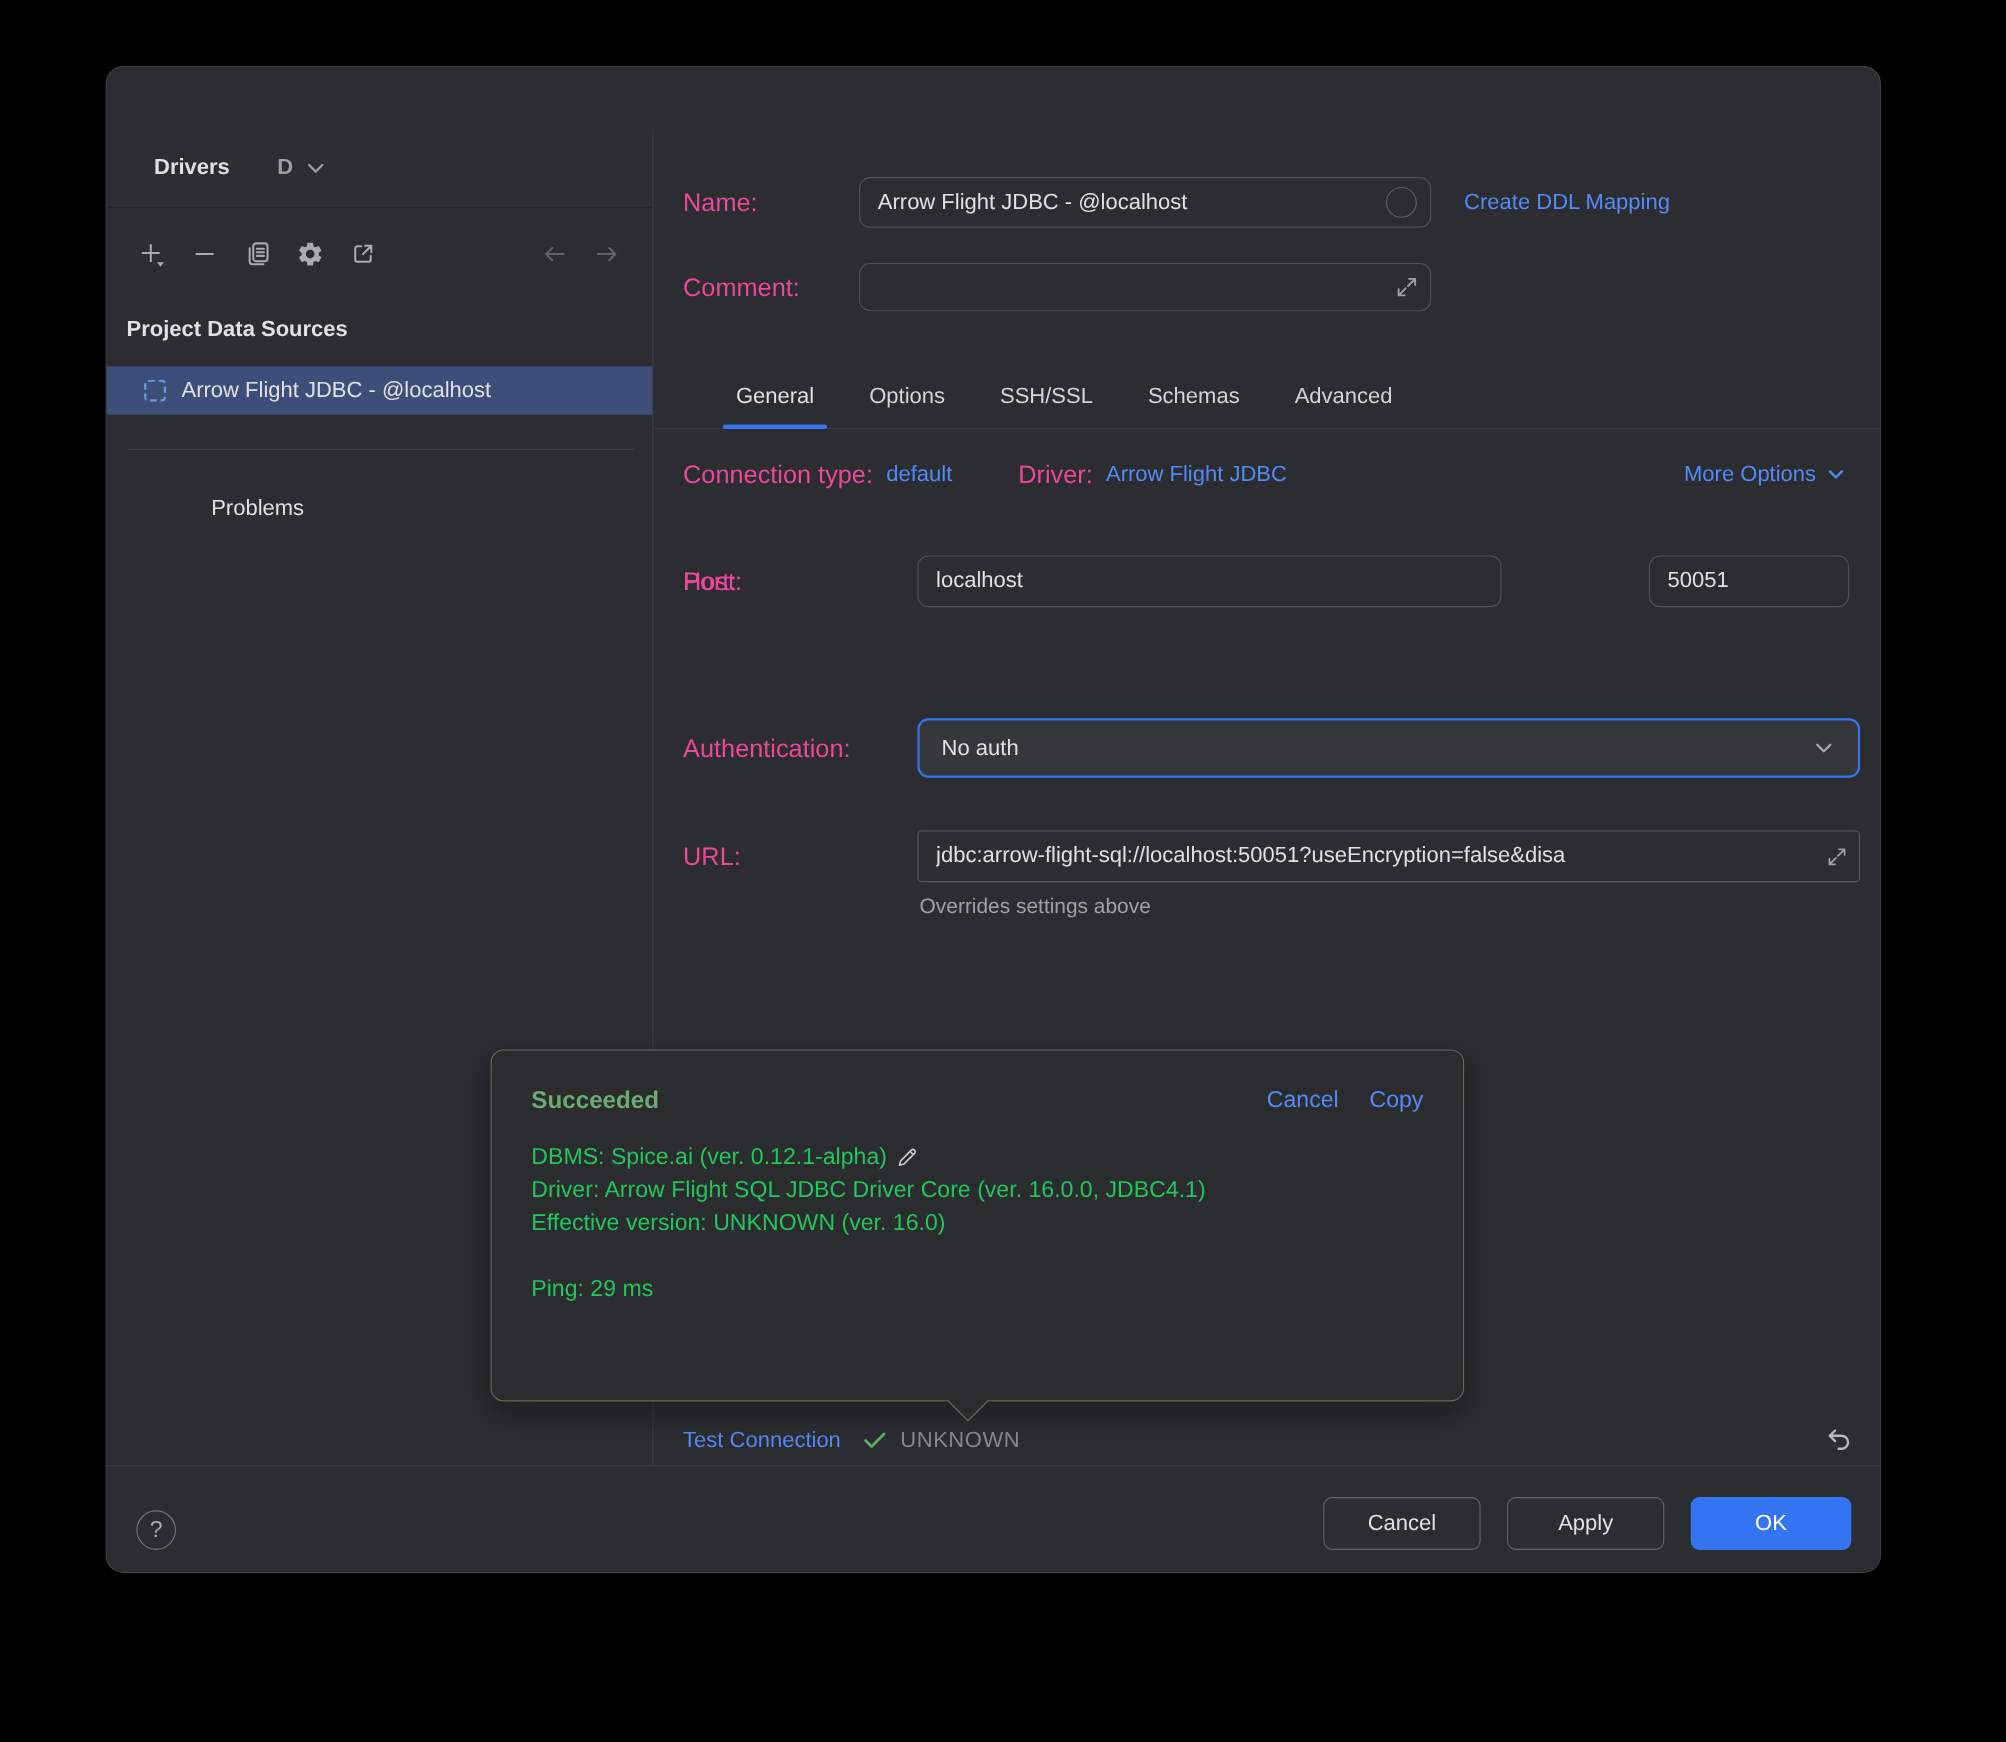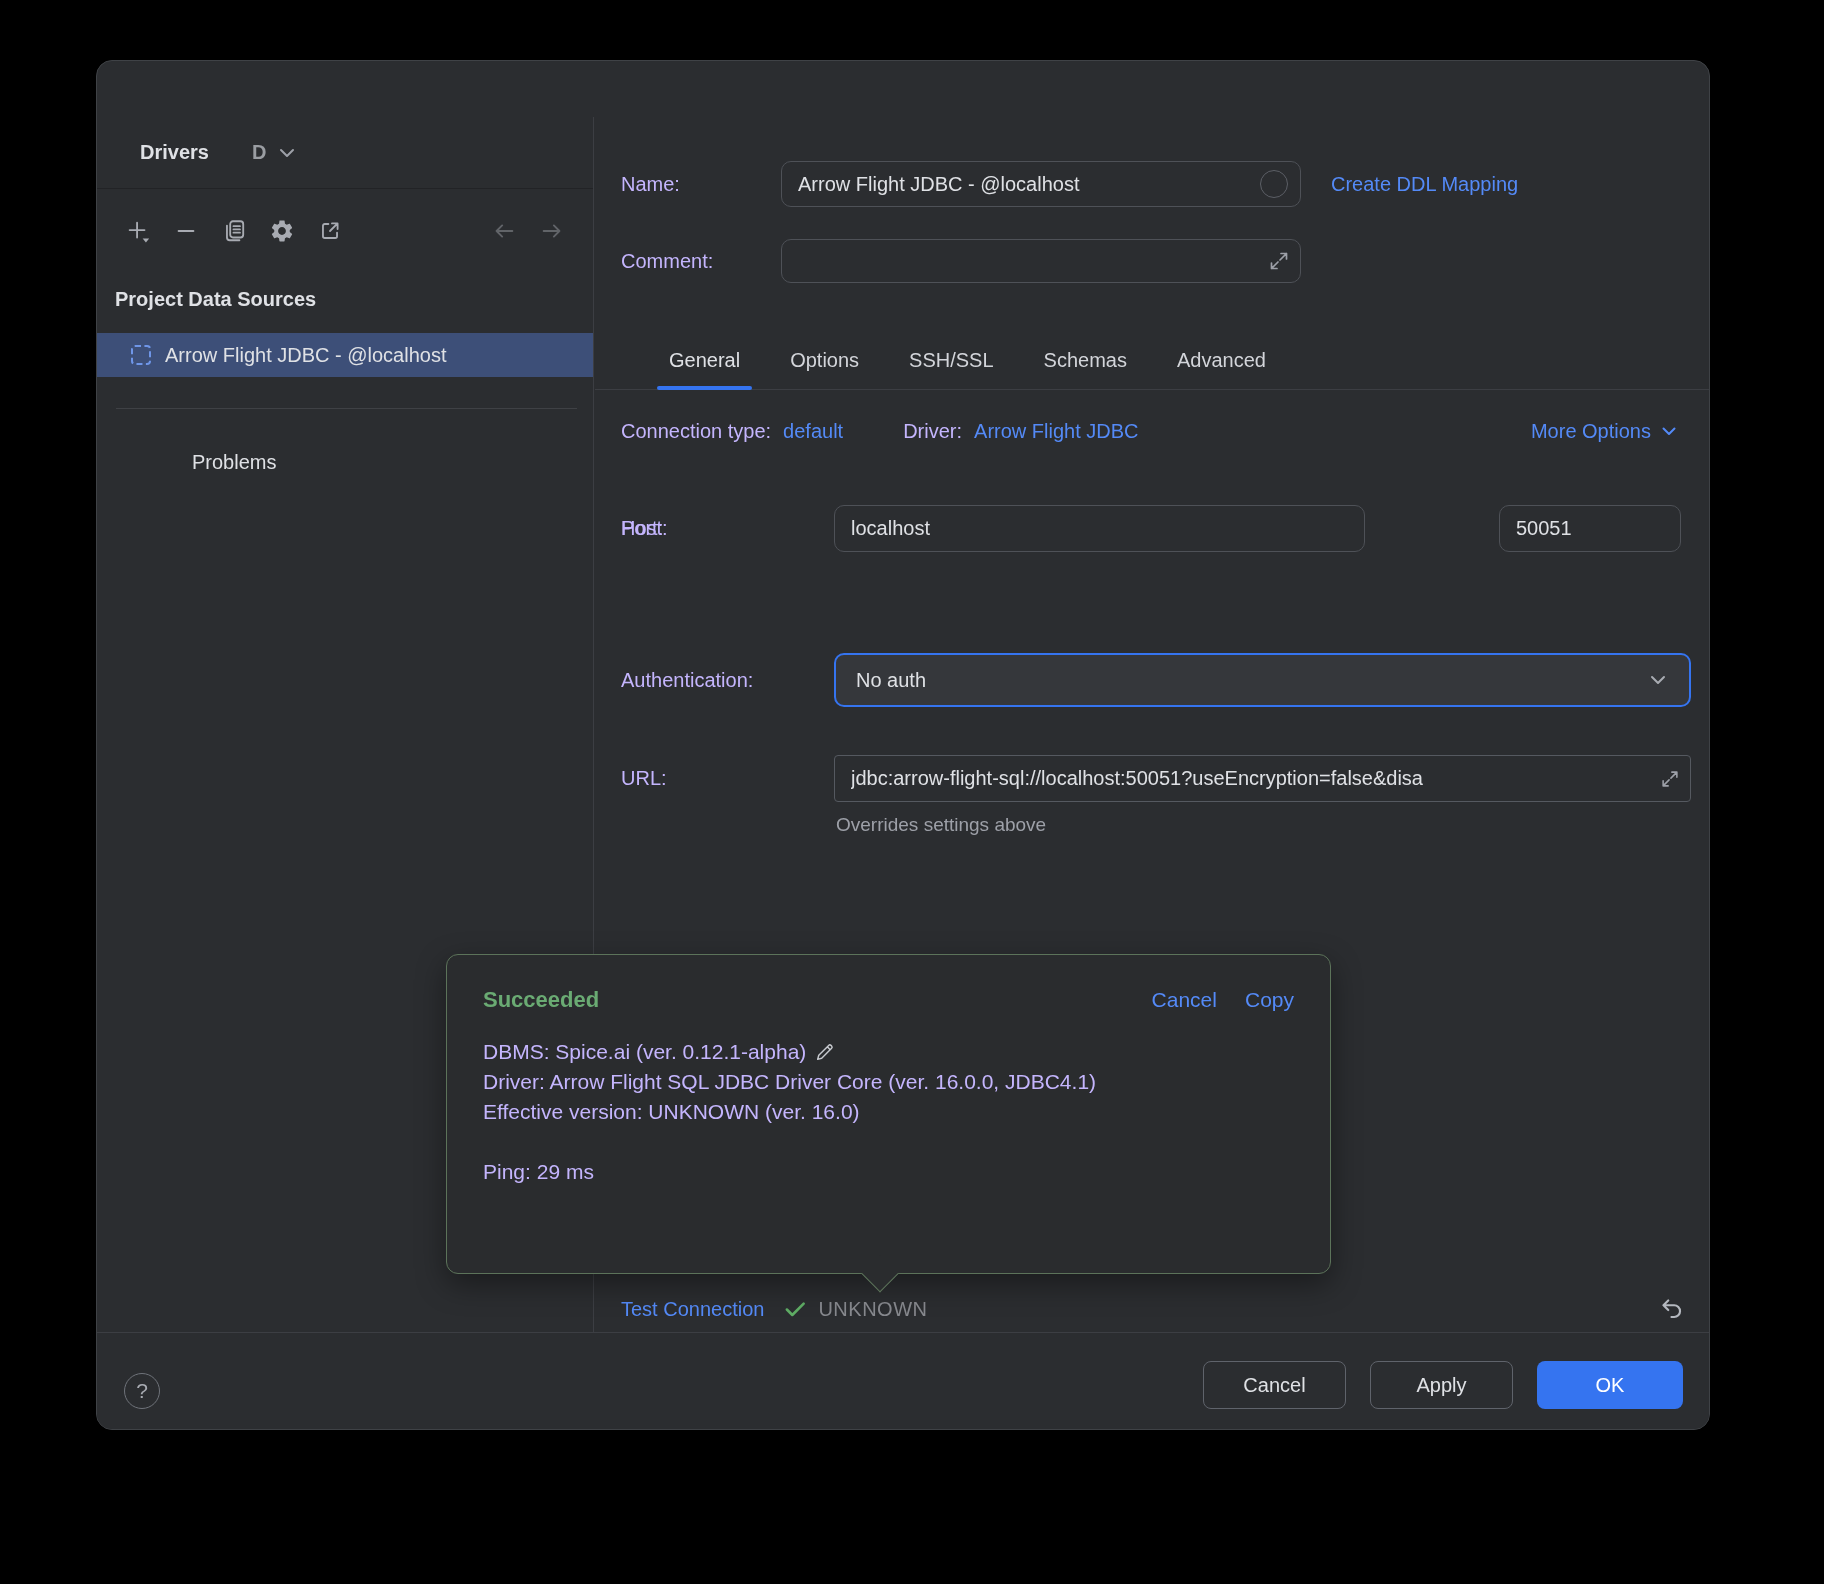--- a/index.html
+++ b/index.html
@@ -42,21 +42,21 @@
   .tree-item { position:absolute; left:0; width:100%; height:44px; display:flex;
                align-items:center; font-size:20px; color:#dfe1e5; }
   .tree-item.selected { top:216px; background:#3d4f78; }
   .ds-icon { width:20px; height:20px; margin:0 14px 0 34px; border:2px dashed #6f96e8;
              border-radius:4px; flex:0 0 auto; }
   .tree-sep { position:absolute; left:19px; right:16px; top:291px; height:1px; background:#3f4145; }
   .tree-item.problems { top:331px; height:28px; padding-left:95px; }
 
   
   .main { position:absolute; left:498px; top:56px; right:0; bottom:97px; }
-  .main .label { font-size:20px; color:#c4b5fd; }
+  .main .label { font-size:23px; color:#ec4899; }
   .row { position:absolute; display:flex; align-items:center; }
   .row-name { top:44px; left:0; right:0; height:46px; }
   .row-name .label { position:absolute; left:26px; }
   .field { position:relative; background:transparent; border:1.5px solid #4e5157; border-radius:10px; }
   .field input { width:100%; height:100%; background:transparent; border:none; outline:none;
                  color:#dfe1e5; font-size:20px; font-family:inherit; padding:0 44px 0 16px; }
   .f-name { position:absolute; left:186px; width:520px; height:46px; }
   .name-circle { position:absolute; right:12px; top:50%; transform:translateY(-50%);
                  width:28px; height:28px; border:1.5px solid #5c5f66; border-radius:50%; }
   .link { color:#548af7; font-size:20px; cursor:pointer; }
@@ -111,21 +111,21 @@
   .undo-btn { margin-right:22px; width:30px; height:30px; display:flex; align-items:center; justify-content:center; }
 
   
   .popup { position:absolute; left:349px; top:893px; width:885px; height:320px;
            background:#2a2c2e; border:1px solid #5c735a; border-radius:12px; z-index:5;
            box-shadow:0 10px 30px rgba(0,0,0,.4); padding:32px 36px; }
   .popup-head { display:flex; align-items:center; }
   .p-status { color:#6aab73; font-weight:bold; font-size:22px; }
   .popup-head .spacer { flex:1; }
   .popup-head .link { font-size:21px; margin-left:28px; }
-  .pline { font-size:21px; line-height:30px; color:#c4b5fd; display:flex; align-items:center; gap:8px; }
+  .pline { font-size:21px; line-height:30px; color:#22c55e; display:flex; align-items:center; gap:8px; }
   .plines { margin-top:24px; }
   .pping { margin-top:30px; }
   .tail { position:absolute; left:420px; bottom:-14px; width:26px; height:26px;
           background:#2a2c2e; transform:rotate(45deg);
           border-right:1px solid #5c735a; border-bottom:1px solid #5c735a; }
 
   
   .footer { position:absolute; left:0; bottom:0; width:100%; height:97px;
             border-top:1px solid #3c3e43; background:#2b2d30; }
   .help-btn { position:absolute; left:27px; top:40px; width:36px; height:36px; border-radius:50%;

